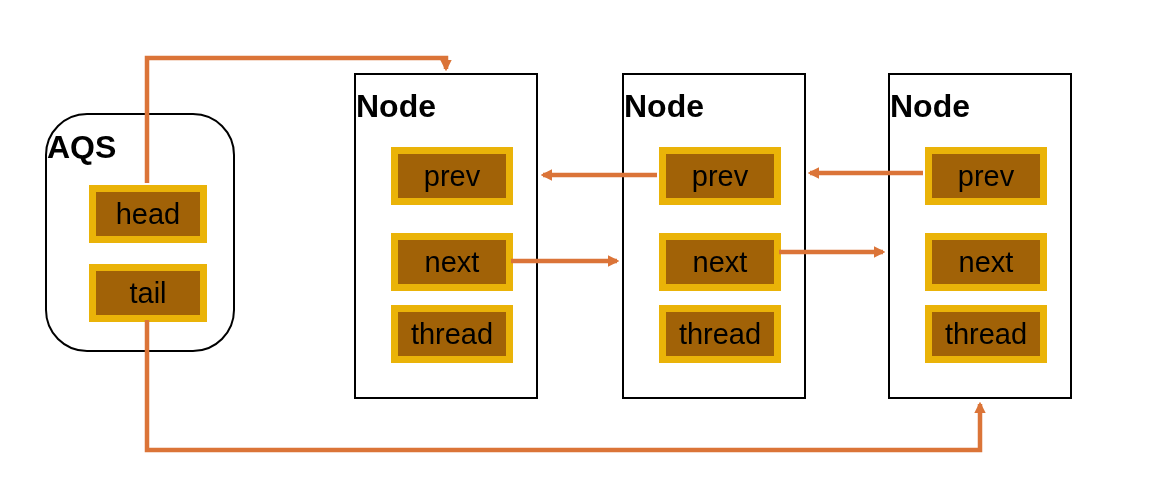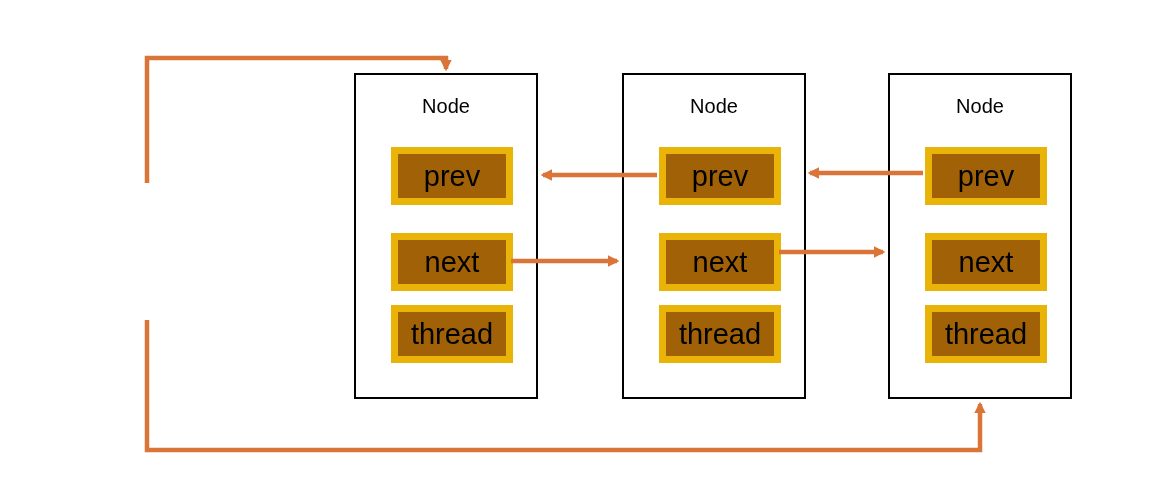--- a/index.html
+++ b/index.html
@@ -42,23 +42,22 @@
   }
   .node-1 { left: 354px; }
   .node-2 { left: 622px; }
   .node-3 { left: 888px; }
 
   
   .group-title {
     position: absolute;
     left: 0;
     width: 100%;
-    text-align: center;
-    font-weight: normal;
-    font-size: 20px;
+    font-weight: bold;
+    font-size: 32px;
     line-height: 28px;
   }
   .aqs-group .group-title { top: 18px; }
   .node-group .group-title { top: 17px; }
 
   
   .field {
     position: absolute;
     border: 7px solid #eab308;
     box-sizing: border-box;
@@ -92,20 +91,29 @@
     fill: none;
     stroke: #DB7438;
     stroke-width: 4.5;
   }
 </style>
 </head>
 <body>
 
 <div class="canvas">
 
+  <div class="aqs-group">
+    <div class="group-title">AQS</div>
+    <div class="field f-head">
+      <span>head</span>
+    </div>
+    <div class="field f-tail">
+      <span>tail</span>
+    </div>
+  </div>
 
   <div class="node-group node-1">
     <div class="group-title">Node</div>
     <div class="field f-prev">
       <span>prev</span>
     </div>
     <div class="field f-next">
       <span>next</span>
     </div>
     <div class="field f-thread">

